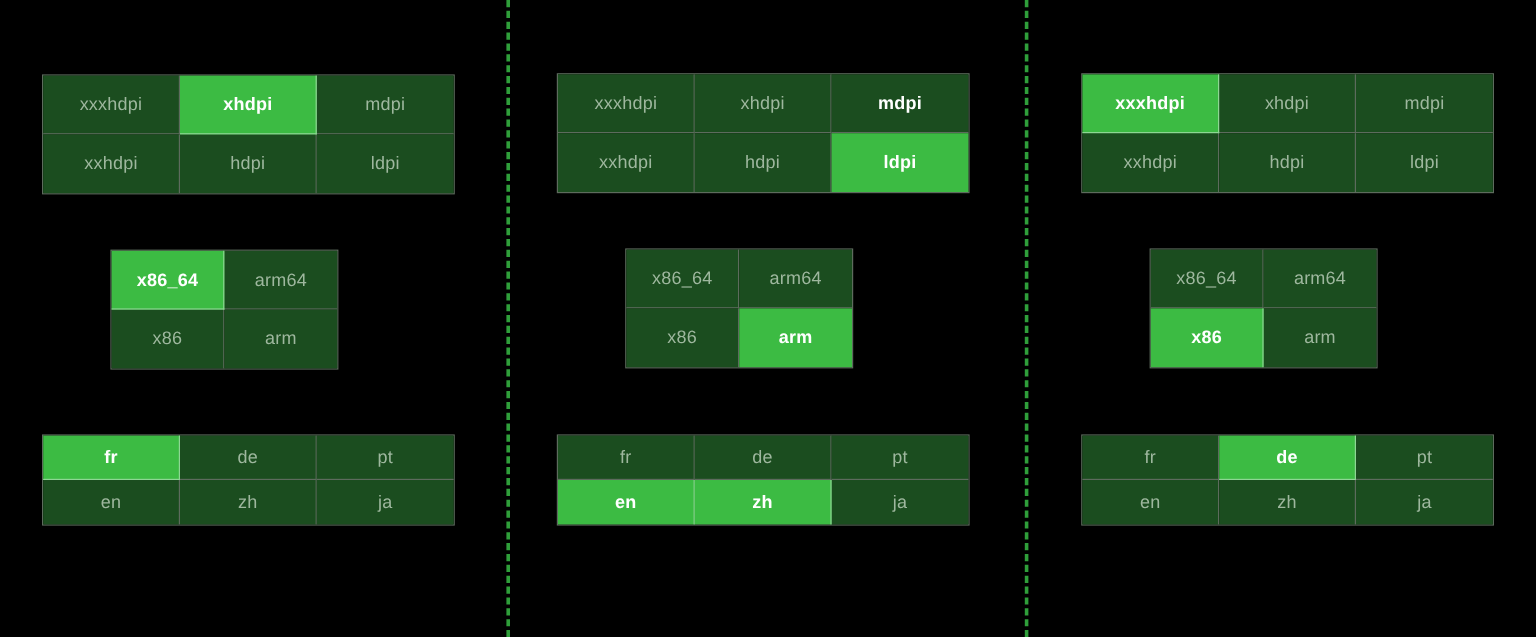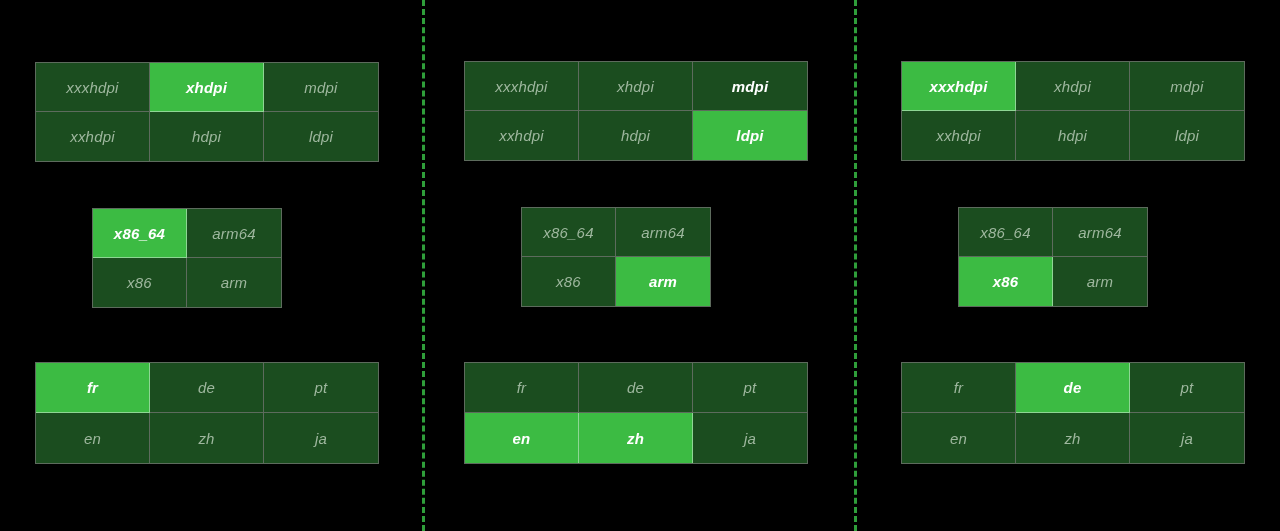--- a/index.html
+++ b/index.html
@@ -21,21 +21,20 @@
   #panels {
     position: absolute;
     inset: 0;
     display: flex;
   }
 
   .panel {
     position: relative;
     height: 100%;
     flex: 0 0 auto;
-    font-style: italic;
   }
 
   .panel-inner {
     position: absolute;
     left: 0; top: 0;
     width: 100%;
     height: 100%;
   }
 
   
@@ -96,21 +95,21 @@
     z-index: 2;
   }
   .cell.selected + .cell { border-left: none; }
 
   
   
   .grid-dpi .cell { width: 114px; height: 49px; }
   
   .grid-arch .cell { width: 94px; height: 49px; }
   
-  .grid-lang .cell { width: 114px; height: 50px; }
+  .grid-lang .cell { width: 114px; height: 37px; }
 
   
   .p1 .grid-dpi  { left: 35px;  top: 62px; }
   .p1 .grid-arch { left: 92px;  top: 208px; }
   .p1 .grid-lang { left: 35px;  top: 362px; }
 
   
   .p2 .grid-dpi  { left: 42px;  top: 61px; }
   .p2 .grid-arch { left: 99px;  top: 207px; }
   .p2 .grid-lang { left: 42px;  top: 362px; }

